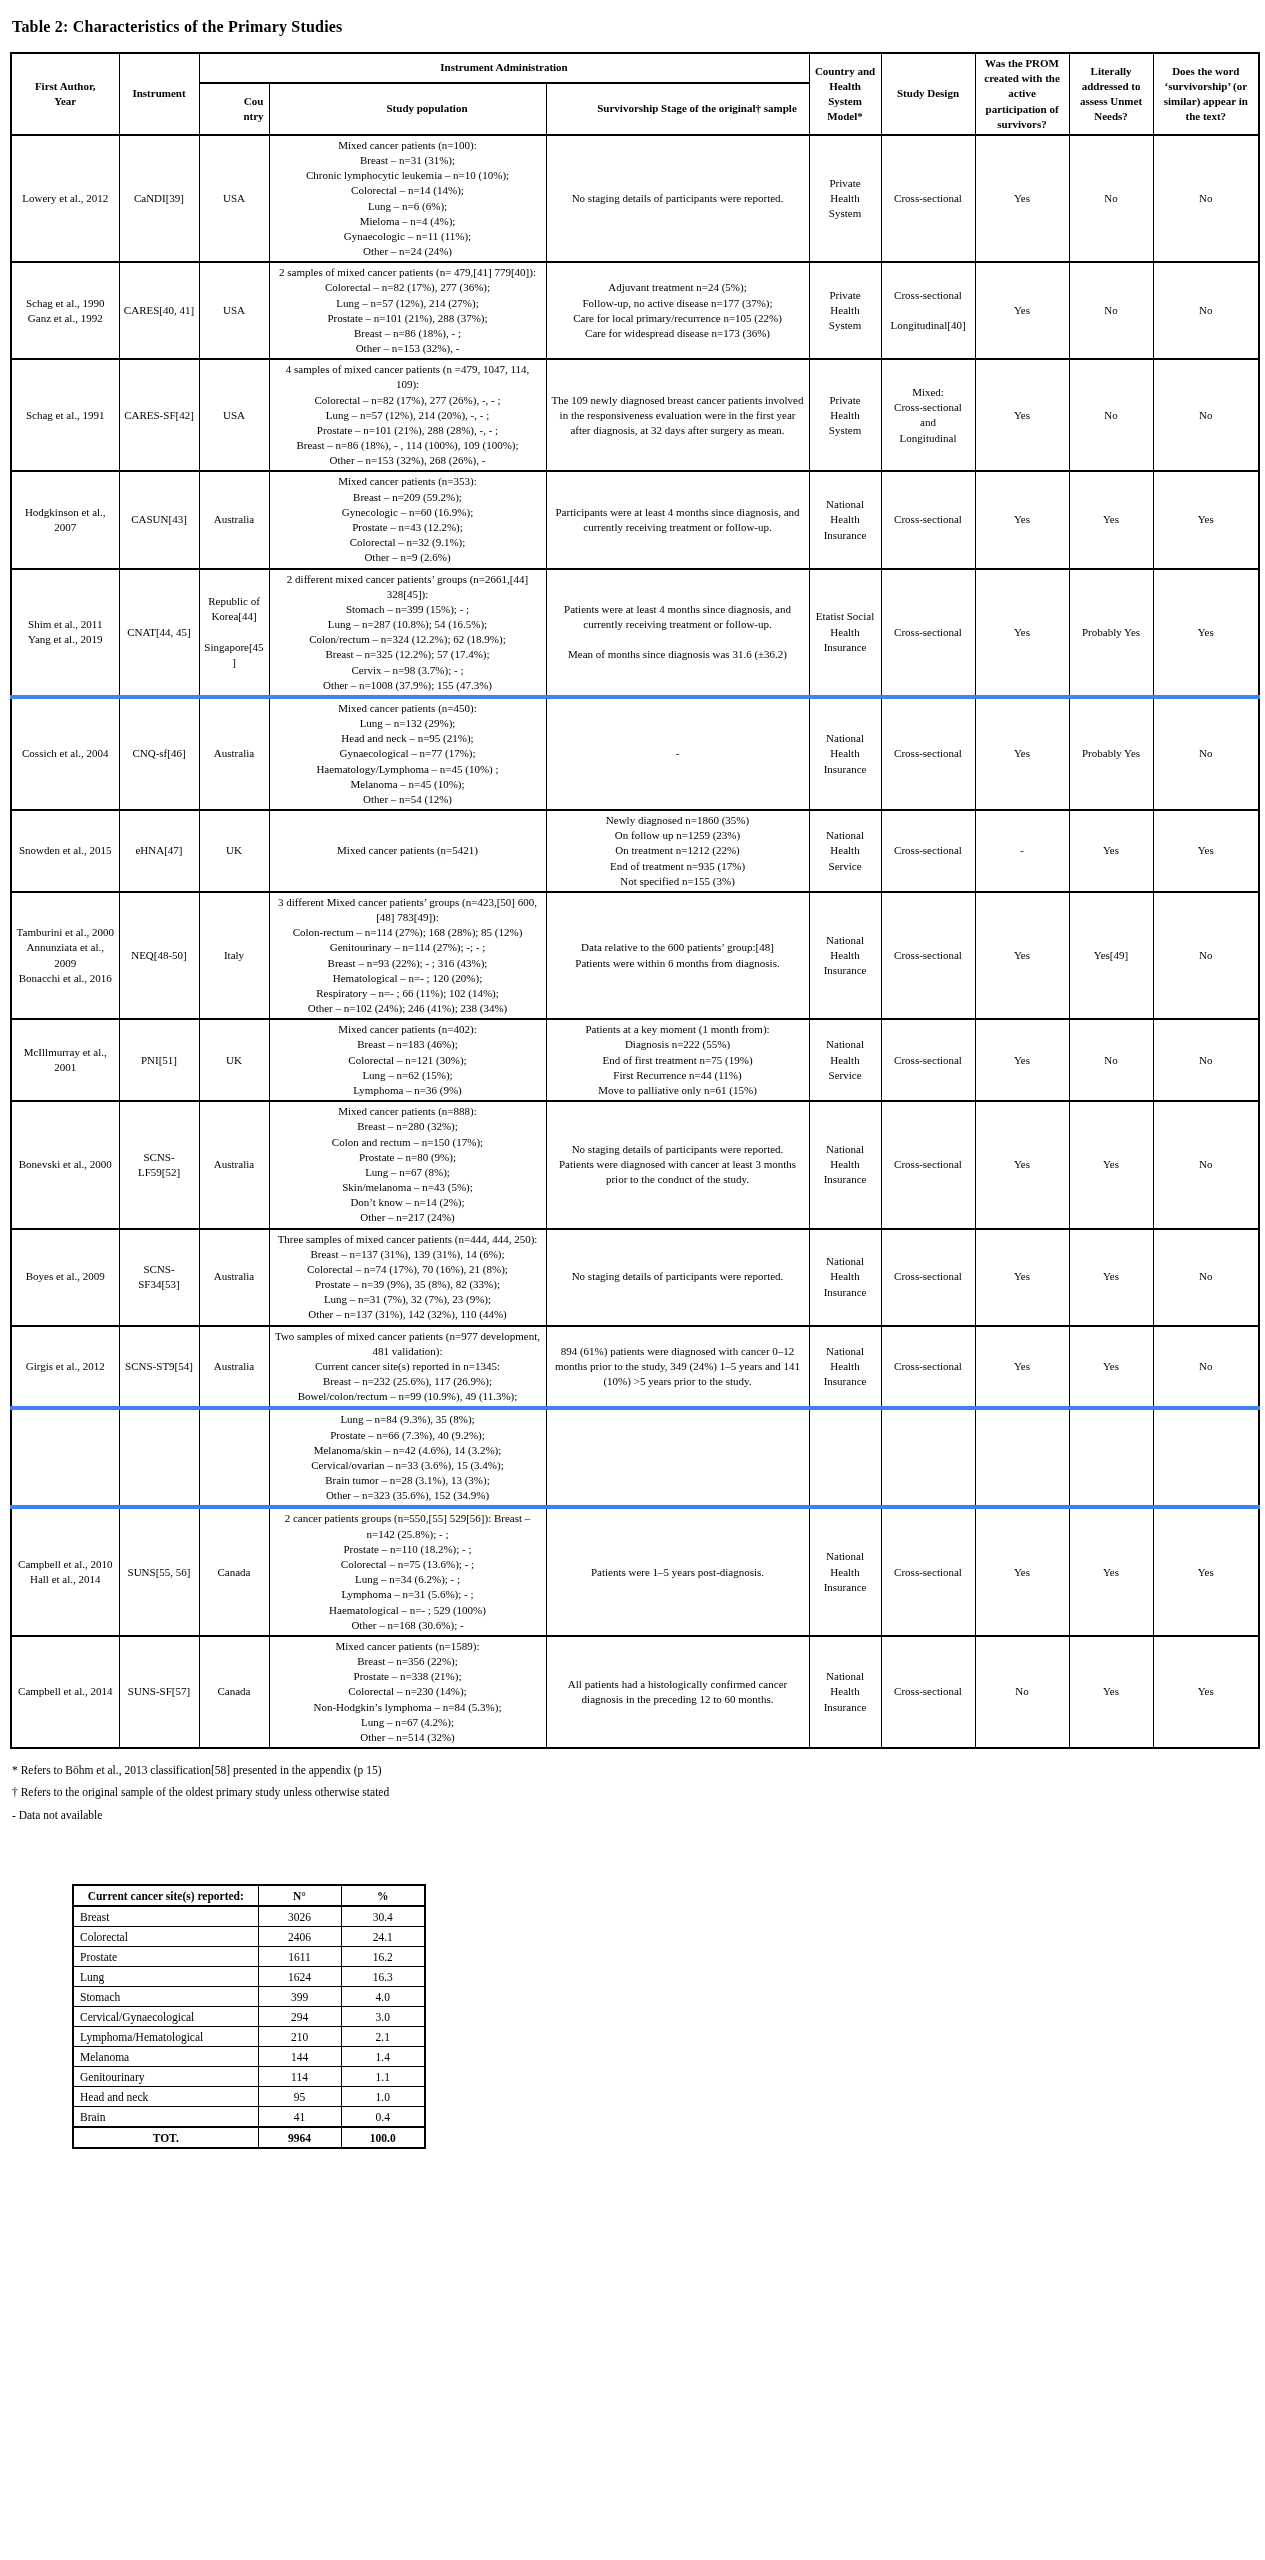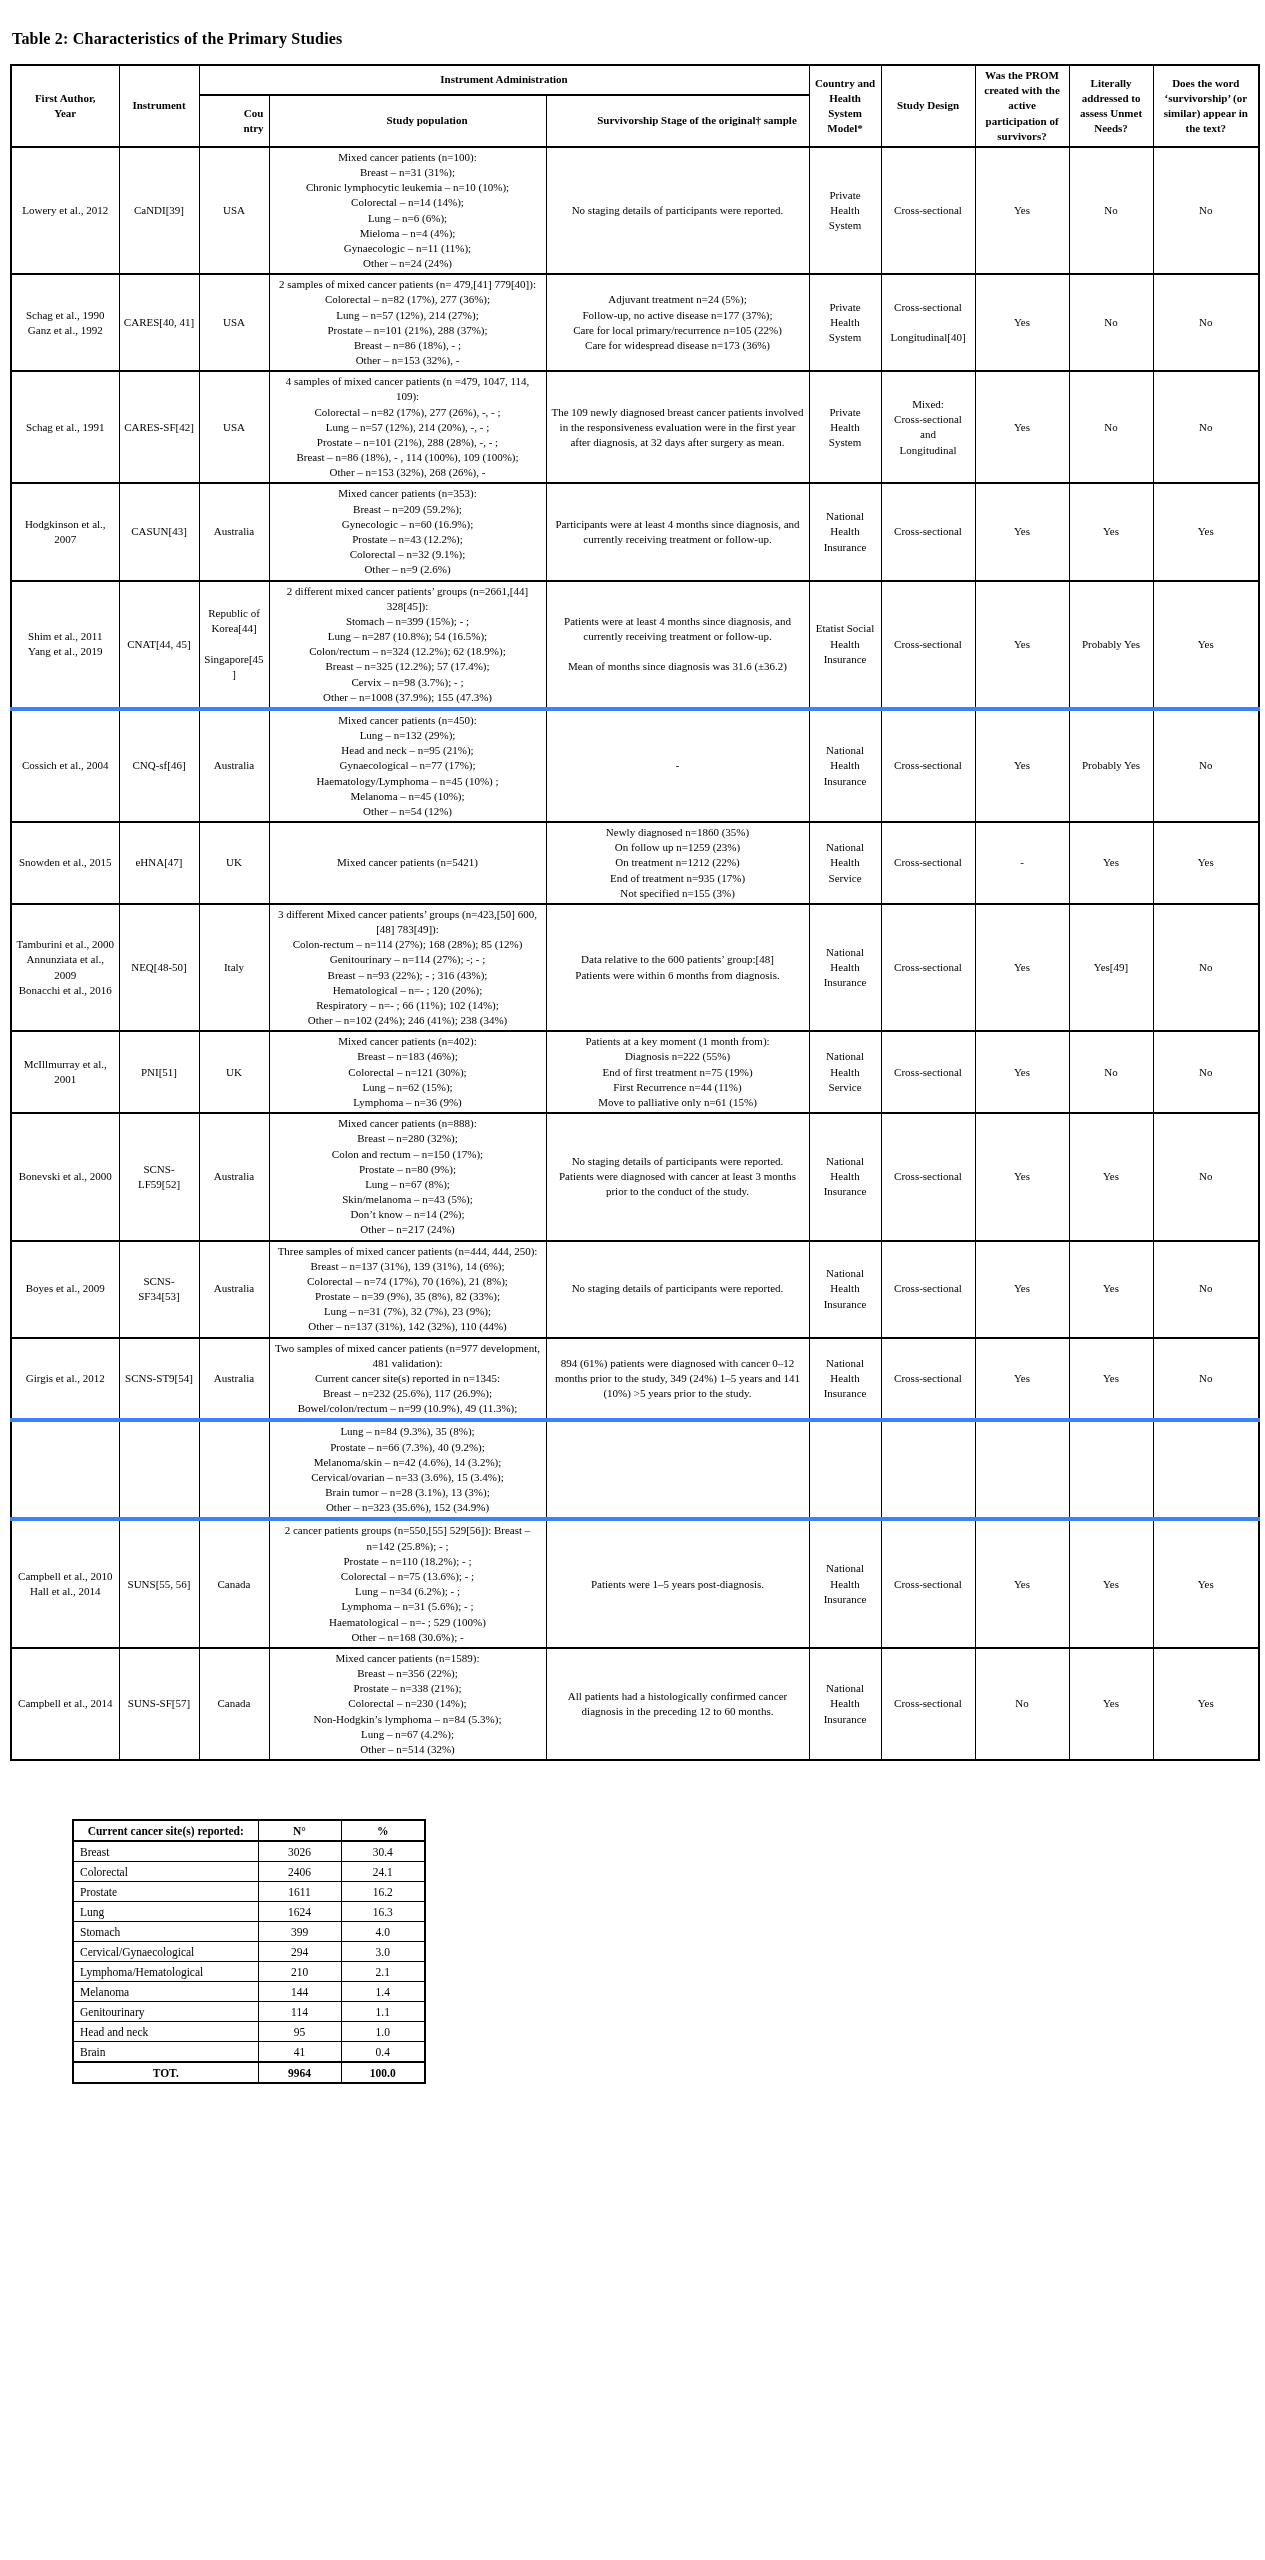--- a/index.html
+++ b/index.html
@@ -1,17 +1,17 @@
 <!DOCTYPE html>
 <html><head>
 <meta charset="utf-8">
 <style>
   html,body { margin:0; padding:0; background:#fff; color:#000; }
   body { width:1265px; font-family:"Liberation Serif", serif; }
-  .page { padding:6px 7px 60px 10px;margin-top:12px; }
+  .page { padding:6px 7px 60px 10px; }
   .doc-title { font-size:16px; font-weight:bold; margin:12px 0 16px 2px; letter-spacing:.2px; }
 
   table.main { border-collapse:collapse; table-layout:fixed; width:1248px; border:2.5px solid #000; }
   table.main th, table.main td {
     border:1px solid #000; font-size:11px; line-height:1.38;
     padding:2px 4px; vertical-align:middle; white-space:pre-line; word-wrap:break-word;
   }
   table.main thead th { text-align:center; font-weight:bold; }
   table.main thead tr.h2 th { border-top:2.5px solid #000;padding-left:43px; }
   table.main thead { border-bottom:2.5px solid #000; }
@@ -347,20 +347,25 @@
     <td class="l">All patients had a histologically confirmed cancer diagnosis in the preceding 12 to 60 months.</td>
     <td class="c">National Health Insurance</td>
     <td class="c">Cross-sectional</td>
     <td class="c">No</td>
     <td class="c">Yes</td>
     <td class="c">Yes</td>
   </tr>
       </tbody>
   </table>
 
+  <div class="footnotes">
+    <div>* Refers to Böhm et al., 2013 classification[58] presented in the appendix (p 15)</div>
+    <div>† Refers to the original sample of the oldest primary study unless otherwise stated</div>
+    <div>- Data not available</div>
+  </div>
 
   <table class="sum">
     <colgroup>
         <col style="width:185px">
         <col style="width:83px">
         <col style="width:84px">
       </colgroup>
     <thead>
       <tr>
         <th>Current cancer site(s) reported:</th>

